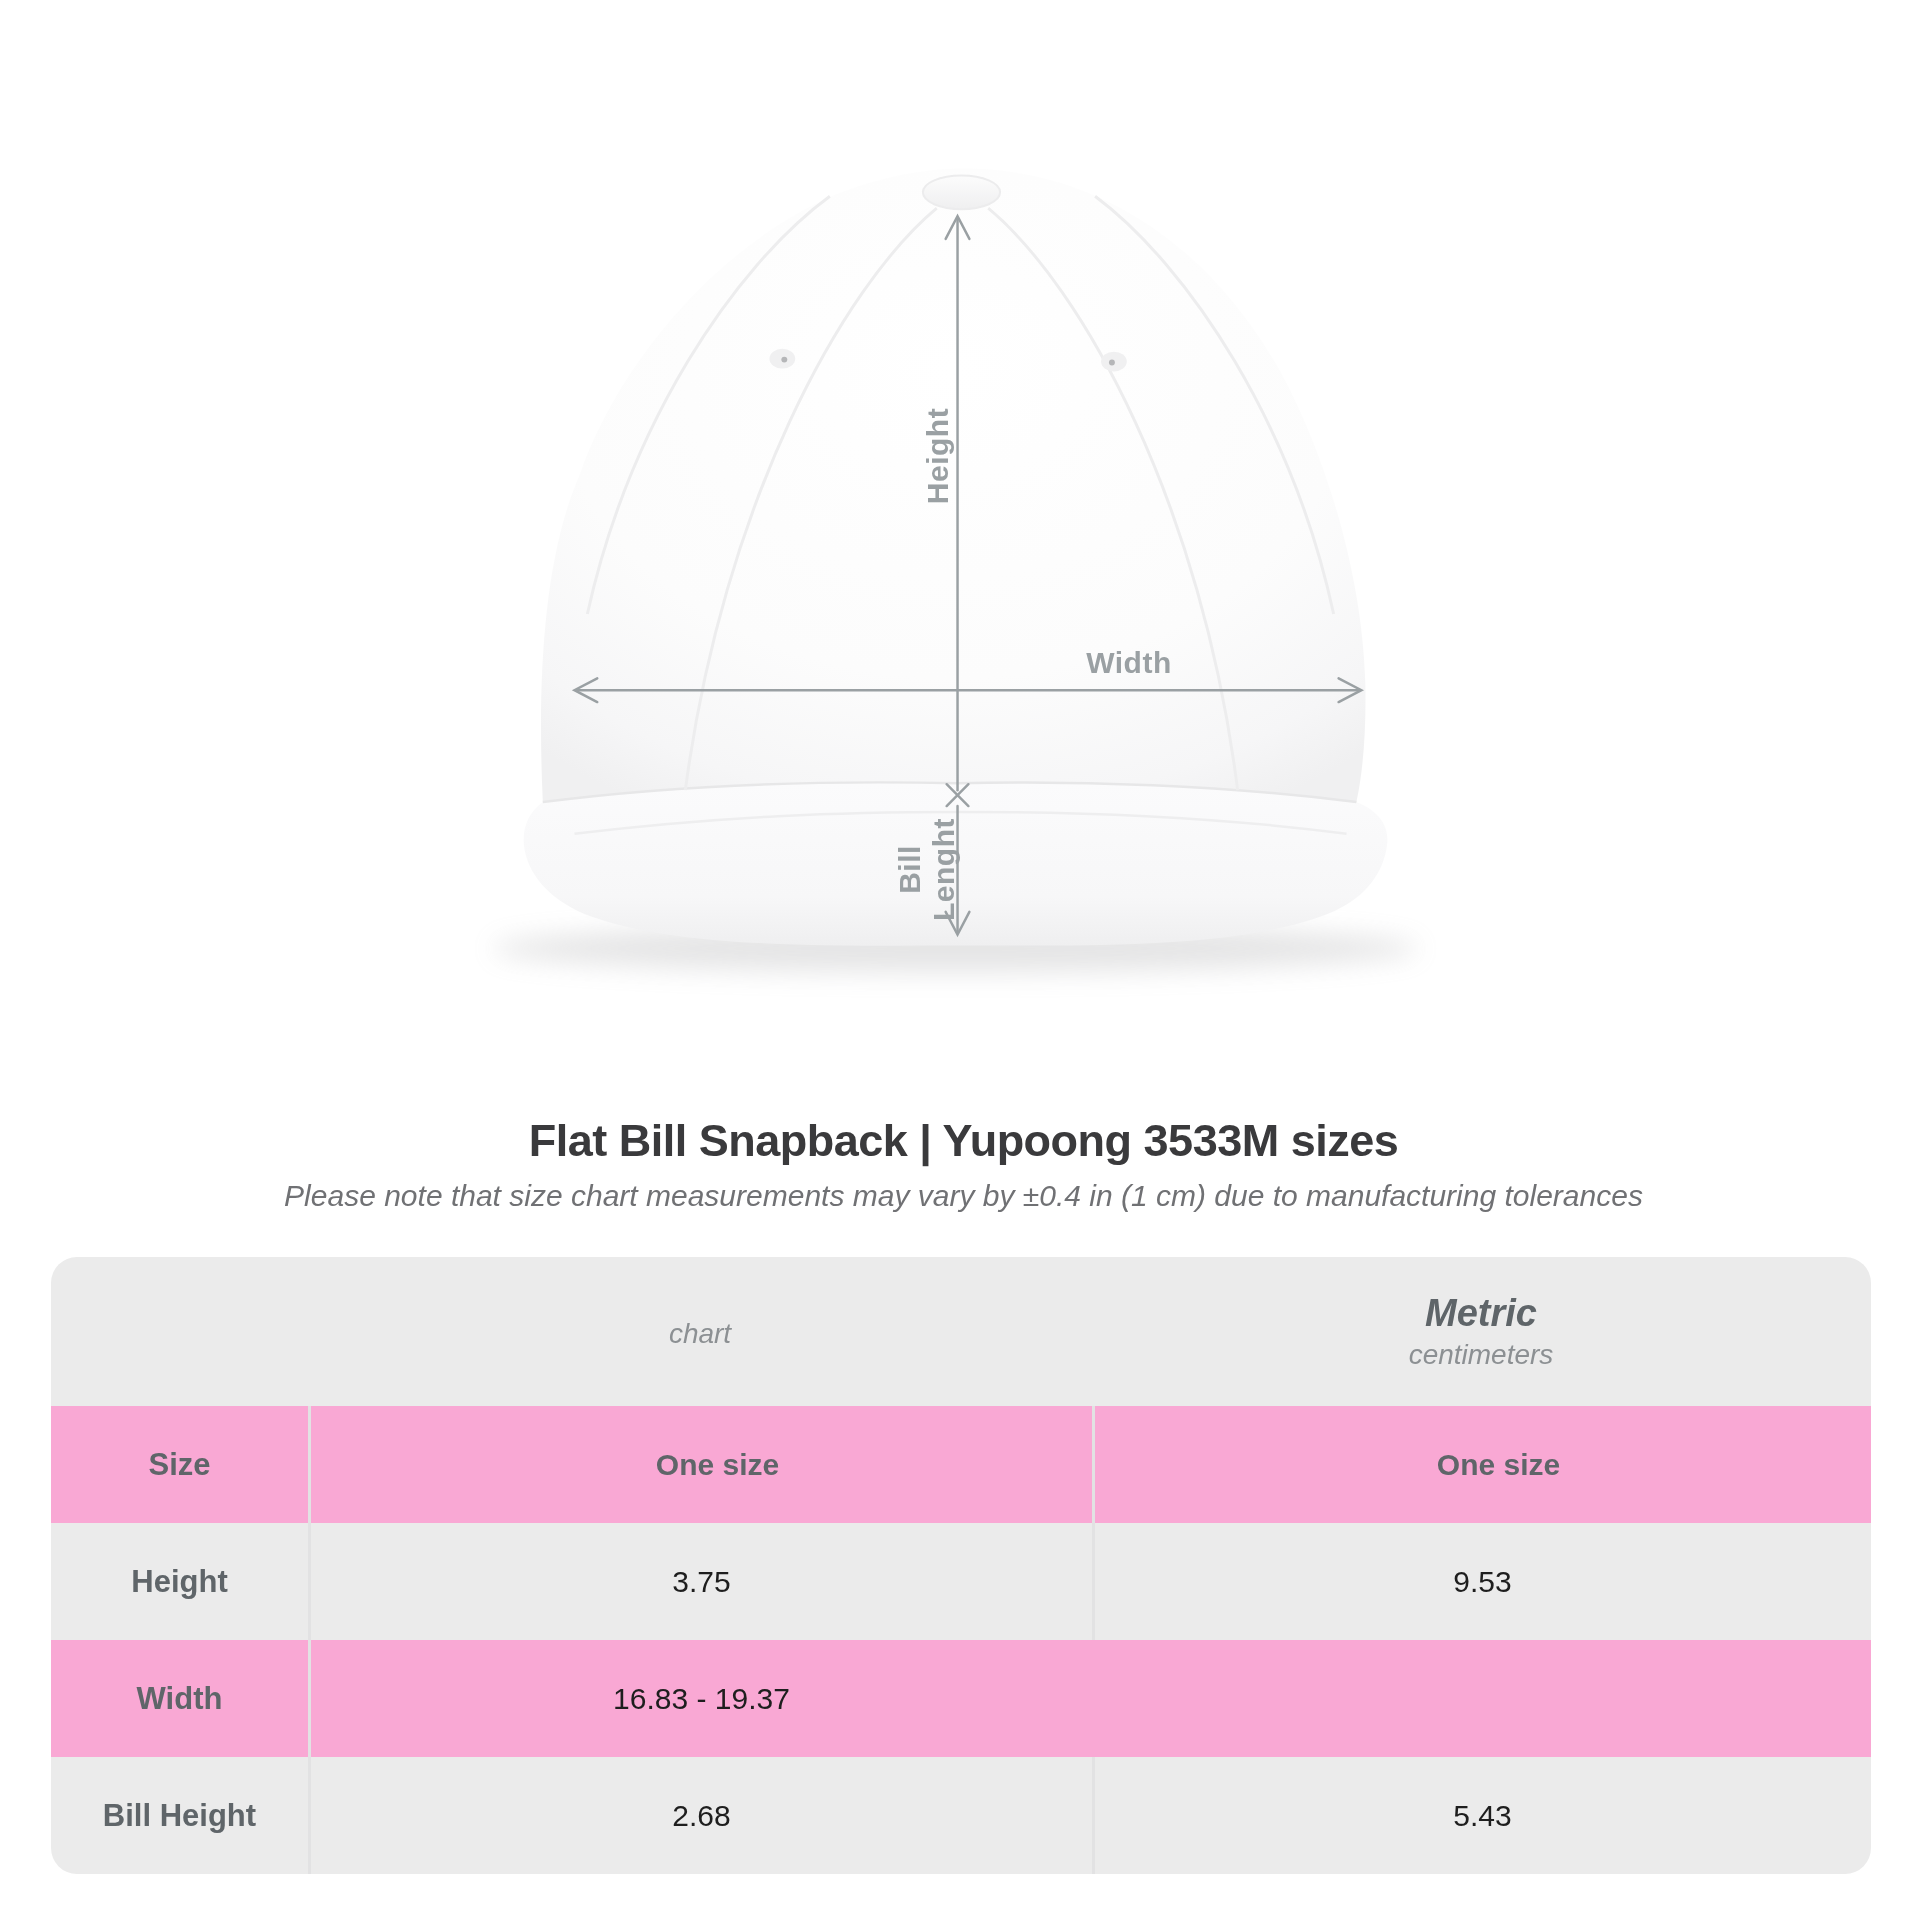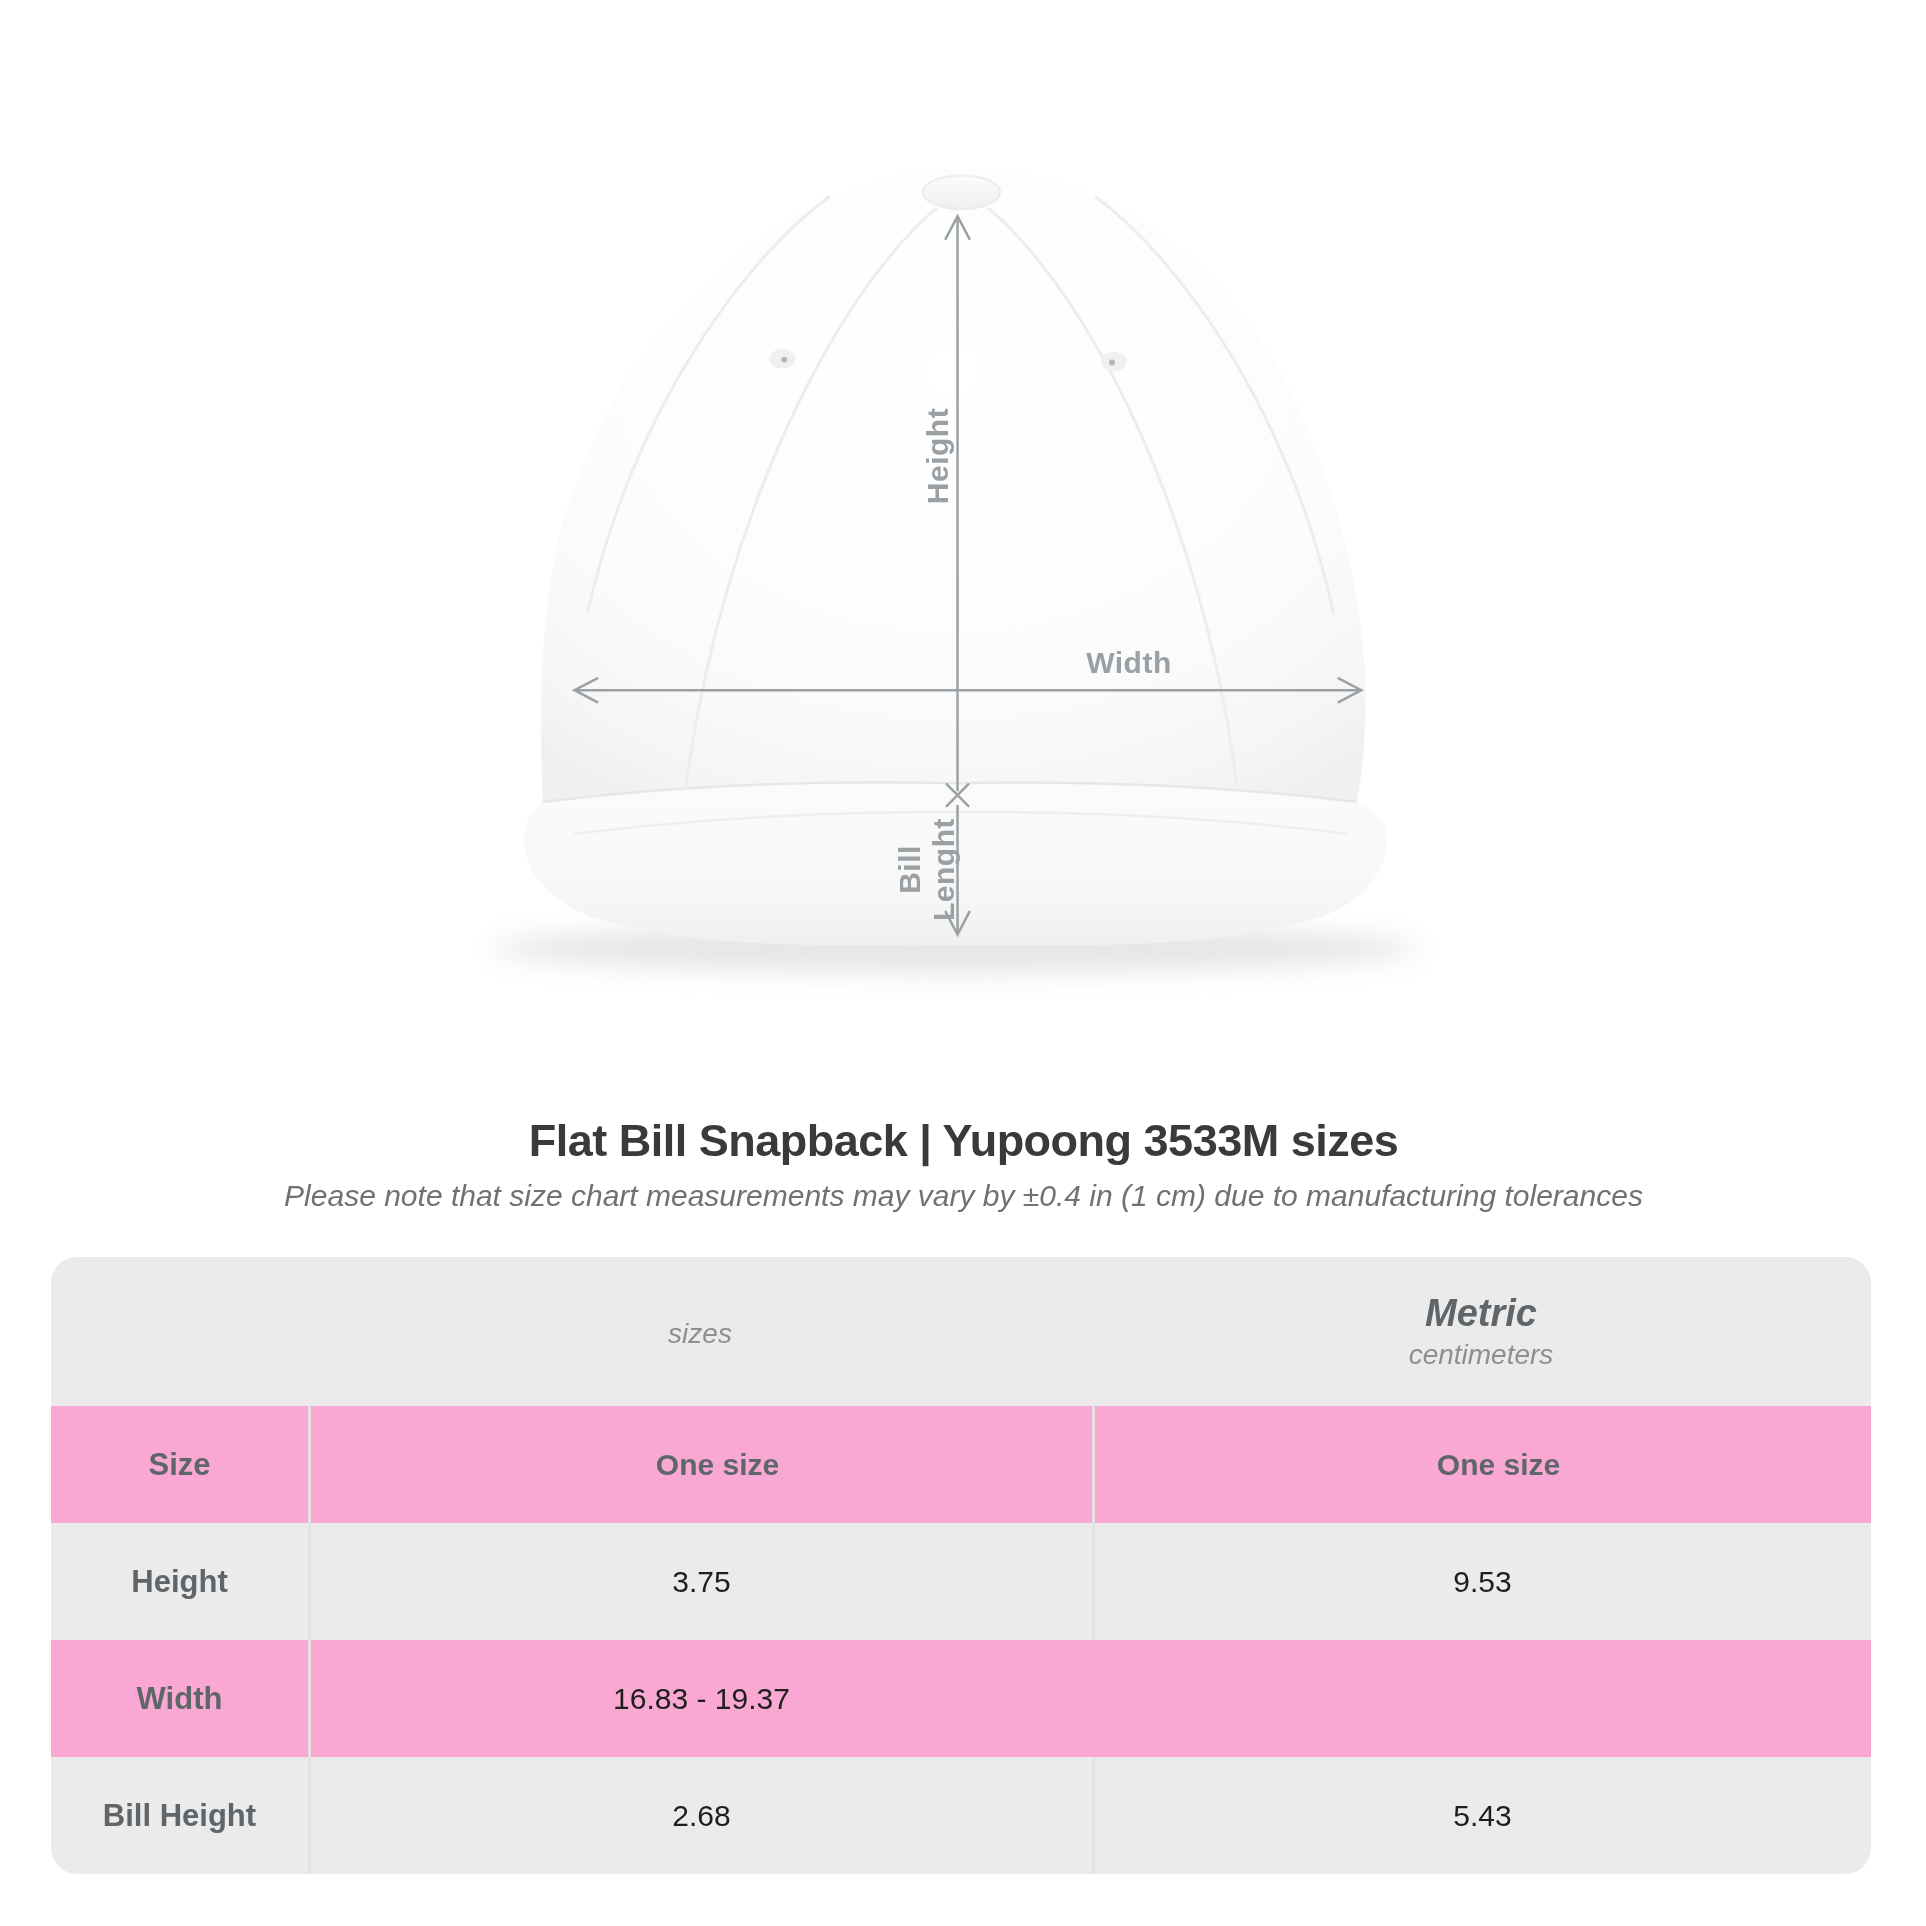--- a/index.html
+++ b/index.html
@@ -228,21 +228,21 @@
   <div class="caption">
     <div class="title">Flat Bill Snapback | Yupoong 3533M sizes</div>
     <div class="subtitle">Please note that size chart measurements may vary by ±0.4 in (1 cm) due to manufacturing tolerances</div>
   </div>
 
   <div class="size-table">
 
     <div class="thead">
       <div class="col-head"></div>
       <div class="col-head">
-        <div class="col-unit">sizes</div>
+        <div class="col-unit">chart</div>
       </div>
       <div class="col-head">
         <div class="col-title">Metric</div>
         <div class="col-unit">centimeters</div>
       </div>
     </div>
 
     <div class="trow muted-values">
       <div class="tcell rowlabel">Size</div>
       <div class="tcell value divided">One size</div>

